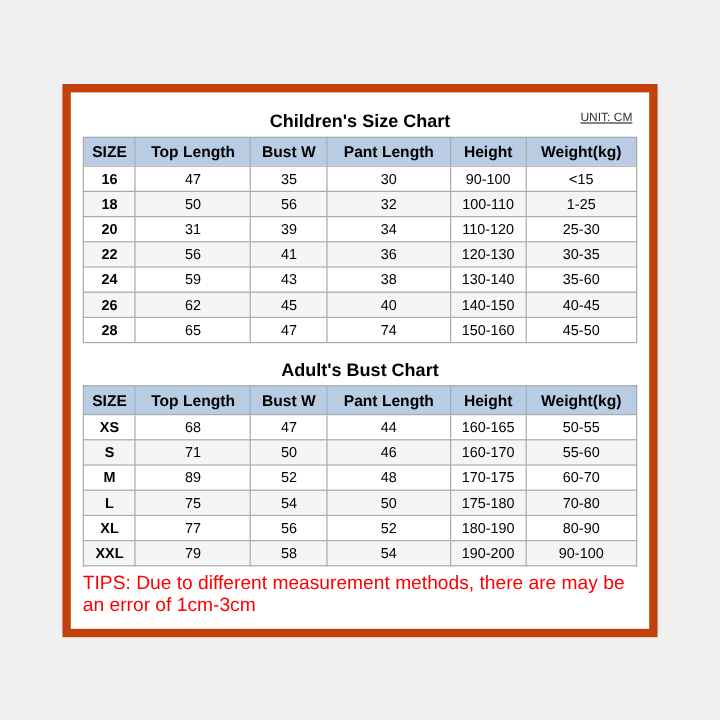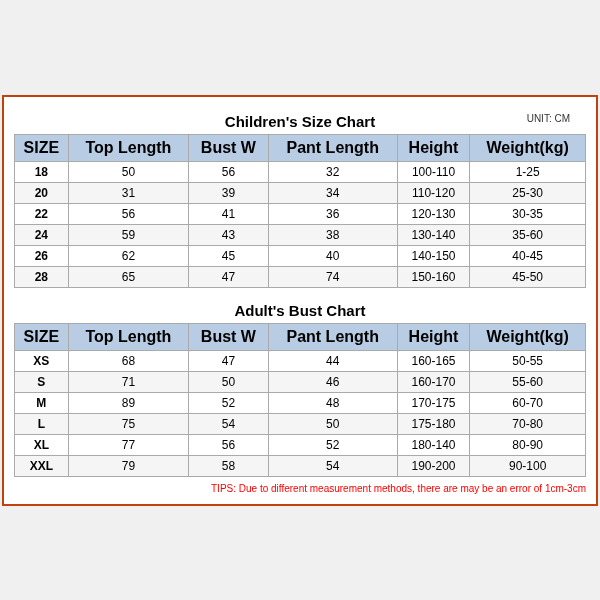--- a/index.html
+++ b/index.html
@@ -7,73 +7,74 @@
       background: #f0f0f0;
       display: flex;
       justify-content: center;
       align-items: center;
       width: 600px;
       height: 600px;
       font-family: Arial, sans-serif;
     }
     .chart-container {
       background: #fff;
-      border: 2px solid #c2410c;
-      width: 596px;
+      border: 7px solid #c2410c;
+      width: 496px;
       padding: 10px;
     }
     .section-title {
       text-align: center;
       font-weight: bold;
       font-size: 15px;
       padding: 6px 0 4px 0;
       position: relative;
     }
     .unit-label {
       position: absolute;
-      right: 16px;
+      right: 4px;
       top: 6px;
       font-size: 10px;
       font-weight: normal;
       color: #333;
+      text-decoration: underline;
     }
     table {
       width: 100%;
       border-collapse: collapse;
       font-size: 12px;
     }
     th {
       background: #b8cce4;
       border: 1px solid #aaa;
       padding: 4px 2px;
       text-align: center;
       font-weight: bold;
-      font-size: 16px;
+      font-size: 13px;
     }
     td {
       border: 1px solid #aaa;
       padding: 3px 2px;
       text-align: center;
       font-size: 12px;
     }
     tr:nth-child(even) td {
       background: #f5f5f5;
     }
     tr:nth-child(odd) td {
       background: #ffffff;
     }
     td:first-child {
       font-weight: bold;
     }
     .section-gap {
       height: 8px;
     }
     .tips {
-      text-align: right;
-      font-size: 10px;
+      text-align: left;
+      font-size: 16px;
       color: red;
       margin-top: 6px;
     }
   </style>
 </head>
 <body>
 
 <div class="chart-container">
 
   <div class="section-title">
@@ -85,20 +86,28 @@
       <tr>
         <th>SIZE</th>
         <th>Top Length</th>
         <th>Bust W</th>
         <th>Pant Length</th>
         <th>Height</th>
         <th>Weight(kg)</th>
       </tr>
     </thead>
     <tbody id="children-tbody">
+    <tr>
+          <td>16</td>
+          <td>47</td>
+          <td>35</td>
+          <td>30</td>
+          <td>90-100</td>
+          <td>&lt;15</td>
+        </tr>
         <tr>
           <td>18</td>
           <td>50</td>
           <td>56</td>
           <td>32</td>
           <td>100-110</td>
           <td>1-25</td>
         </tr>
         <tr>
           <td>20</td>
@@ -190,21 +199,21 @@
           <td>54</td>
           <td>50</td>
           <td>175-180</td>
           <td>70-80</td>
         </tr>
         <tr>
           <td>XL</td>
           <td>77</td>
           <td>56</td>
           <td>52</td>
-          <td>180-140</td>
+          <td>180-190</td>
           <td>80-90</td>
         </tr>
         <tr>
           <td>XXL</td>
           <td>79</td>
           <td>58</td>
           <td>54</td>
           <td>190-200</td>
           <td>90-100</td>
         </tr>

